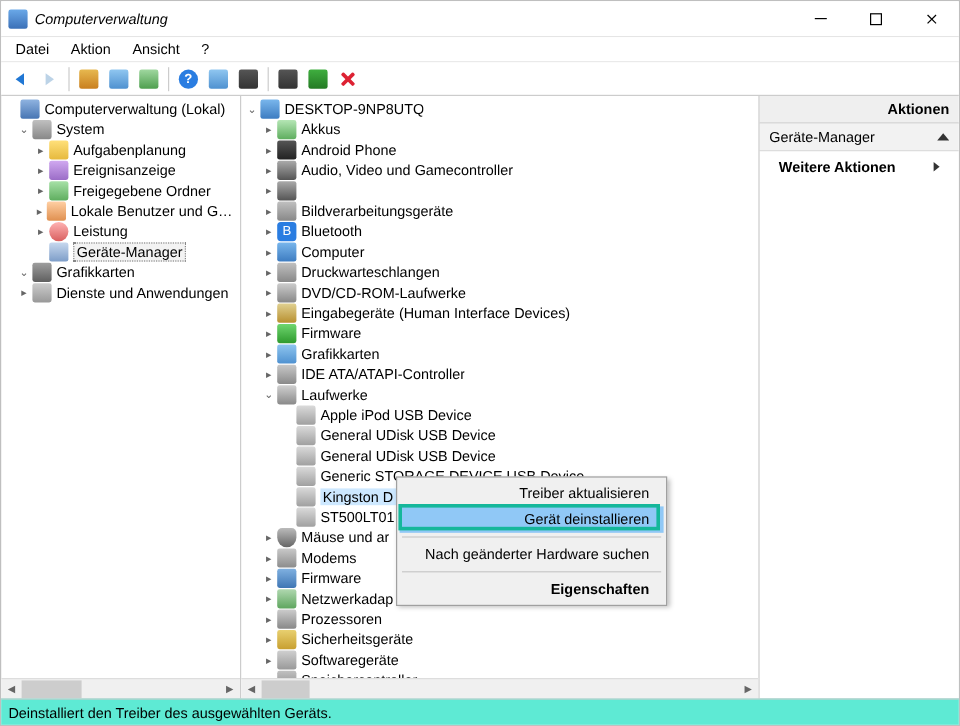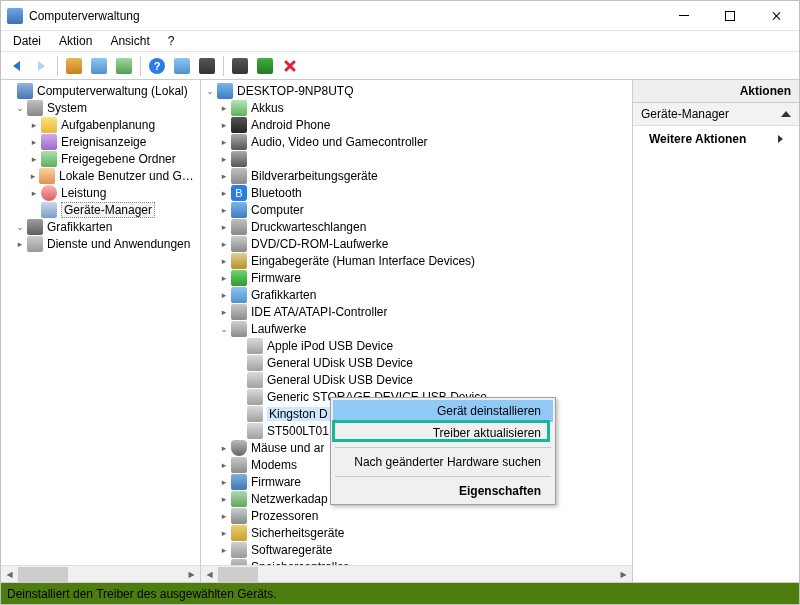--- a/index.html
+++ b/index.html
@@ -20,20 +20,21 @@
     display: flex;
     flex-direction: column;
   }
   
   .titlebar {
     height: 30px;
     display: flex;
     align-items: center;
     background: #fff;
     border-bottom: 1px solid #e5e5e5;
+    font-style: italic;
   }
   .titlebar .title-icon {
     width: 16px; height: 16px;
     margin: 0 6px;
     background: linear-gradient(#6aa8e8,#3b70b7);
     border-radius: 2px;
   }
   .titlebar .title-text {
     flex: 1;
     font-size: 12px;
@@ -258,21 +259,21 @@
   }
 
   
   .statusbar {
     height: 22px;
     border-top: 1px solid #ccc;
     display: flex;
     align-items: center;
     padding: 0 6px;
     font-size: 12px;
-    background: #4d7c0f;
+    background: #5eead4;
   }
 
   
   .ctxmenu {
     position: absolute;
     left: 129px;
     top: 317px;
     width: 226px;
     background: #f0f0f0;
     border: 1px solid #a0a0a0;
@@ -565,22 +566,22 @@
           </div>
         <div class="node" style="padding-left:14px">
             <div class="toggle">▸</div>
             <div class="icon ic-memctl"></div>
             <span class="node-label">Speichercontroller</span>
           </div>
 
       </div>
 
       <div class="ctxmenu">
+        <div class="ctxitem">Treiber aktualisieren</div>
         <div class="ctxitem sel">Gerät deinstallieren</div>
-        <div class="ctxitem">Treiber aktualisieren</div>
         <div class="ctx-sep"></div>
         <div class="ctxitem">Nach geänderter Hardware suchen</div>
         <div class="ctx-sep"></div>
         <div class="ctxitem" style="font-weight:600">Eigenschaften</div>
         <div class="ctx-highlight-box" style="left:1px;top:22px;width:218px;height:22px"></div>
       </div>
 
       <div class="hscroll">
         <div class="sbtn">◀</div>
         <div class="thumb" style="width:40px"></div>

